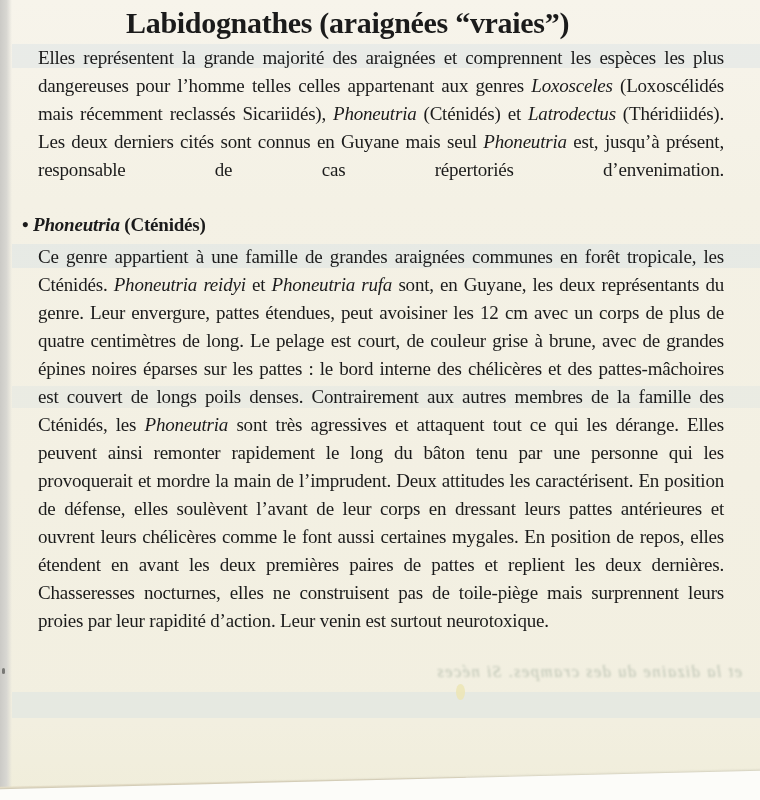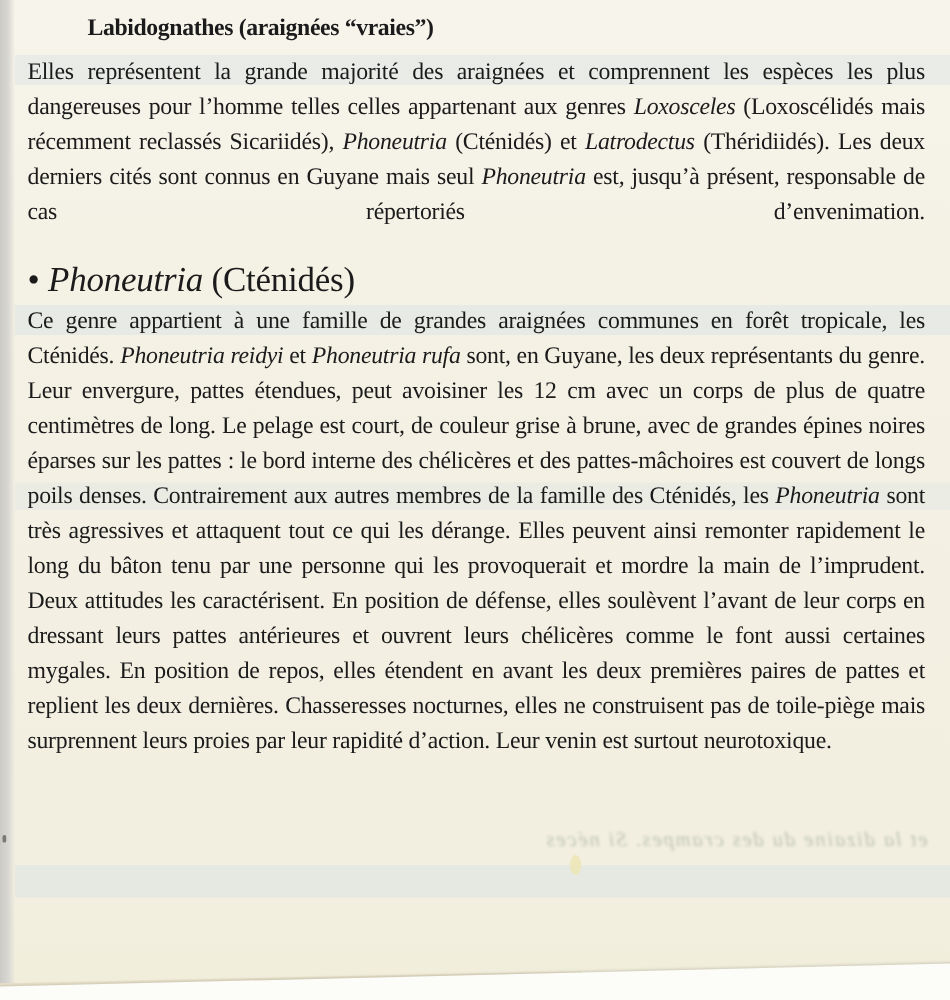--- a/index.html
+++ b/index.html
@@ -28,39 +28,39 @@
   .band1 { top: 44px;  height: 24px; }
   .band2 { top: 244px; height: 24px; }
   .band3 { top: 386px; height: 22px; opacity: .7; }
   .band4 { top: 692px; height: 26px; }
   .content {
     position: absolute;
     left: 22px; right: 20px; top: 0;
     color: #1b1b1b;
   }
   .title {
-    margin: 8px 0 0 48px;
-    font-size: 19px;
+    margin: 8px 0 0 104px;
+    font-size: 30px;
     font-weight: 700;
     letter-spacing: -0.3px;
     line-height: 30px;
   }
   .para {
-    margin: 0;
+    margin: 16px;
     font-size: 19px;
     line-height: 28px;
     letter-spacing: -0.2px;
     text-align: justify;
   }
   .para .it { font-style: italic; }
   .intro   { margin-top: 6px;  text-align-last: justify; }
   .heading {
     margin: 26px 0 0 0;
-    font-size: 28px;
-    font-weight: 400;
+    font-size: 19px;
+    font-weight: 700;
     line-height: 30px;
     letter-spacing: -0.2px;
   }
   .heading .it { font-style: italic; }
   .bodytext { margin-top: 3px; }
   .closing  { margin-top: 28px; text-align-last: justify; word-spacing: 2px; }
   .bleed {
     position: absolute;
     top: 662px; left: 70px; width: 672px;
     font-size: 16.5px;

